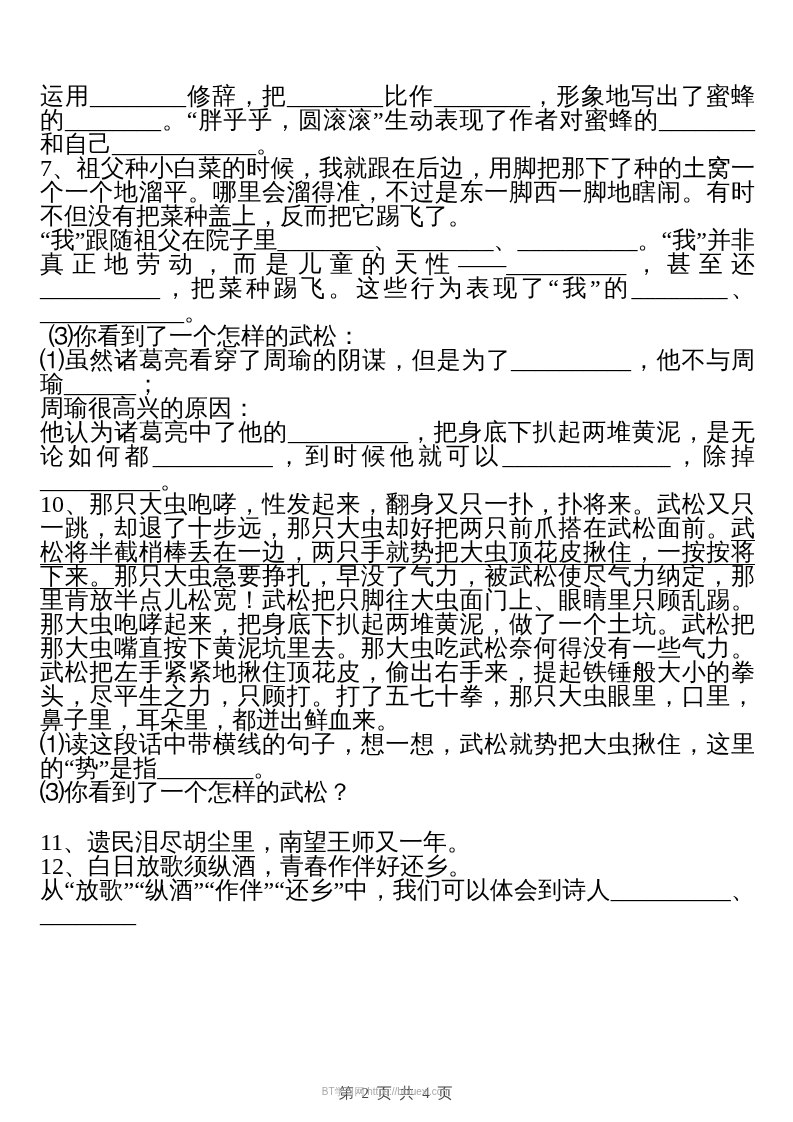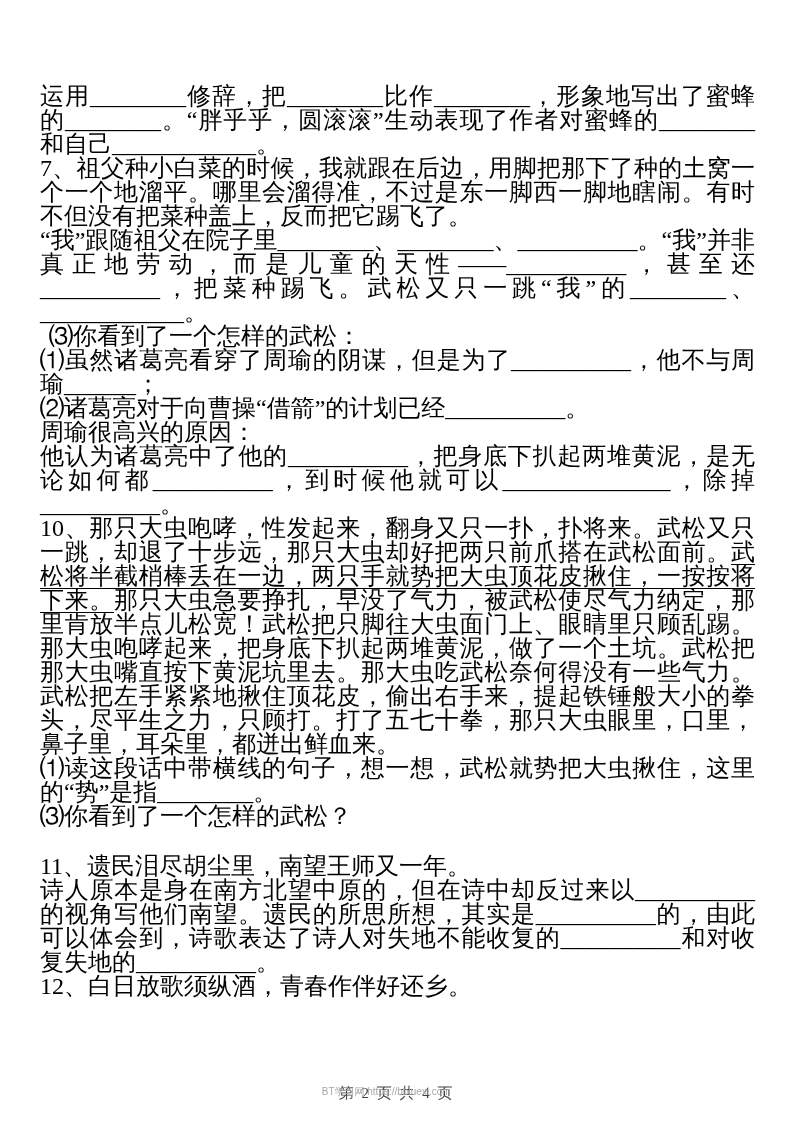--- a/index.html
+++ b/index.html
@@ -66,48 +66,47 @@
 </head>
 <body>
 
 <div class="page">
   <div class="content">
 
     <p>运用________修辞，把________比作________，形象地写出了蜜蜂的________。“胖乎乎，圆滚滚”生动表现了作者对蜜蜂的________和自己____________。</p>
 
     <p>7、祖父种小白菜的时候，我就跟在后边，用脚把那下了种的土窝一个一个地溜平。哪里会溜得准，不过是东一脚西一脚地瞎闹。有时不但没有把菜种盖上，反而把它踢飞了。</p>
 
-    <p>“我”跟随祖父在院子里________、________、__________。“我”并非真正地劳动，而是儿童的天性——__________，甚至还__________，把菜种踢飞。武松又只一跳“我”的________、____________。</p>
+    <p>“我”跟随祖父在院子里________、________、__________。“我”并非真正地劳动，而是儿童的天性——__________，甚至还__________，把菜种踢飞。这些行为表现了“我”的________、____________。</p>
 
 
     <p class="indent-half">⑶你看到了一个怎样的武松：</p>
 
     <p>⑴虽然诸葛亮看穿了周瑜的阴谋，但是为了__________，他不与周瑜______；</p>
 
-    <p>⑵诸葛亮对于向曹操“借箭”的计划已经__________。</p>
 
     <p>周瑜很高兴的原因：</p>
 
     <p>他认为诸葛亮中了他的__________，把身底下扒起两堆黄泥，是无论如何都__________，到时候他就可以______________，除掉__________。</p>
 
     <p><span>10、那只大虫咆哮，性发起来，翻身又只一扑，扑将来。武松又只一跳，却退了十步远，那只大虫却好把两只前爪搭在武松面前。</span><span class="underlined">武松将半截梢棒丢在一边，两只手就势把大虫顶花皮揪住，一按按将下来。</span><span>那只大虫急要挣扎，早没了气力，被武松使尽气力纳定，那里肯放半点儿松宽！武松把只脚往大虫面门上、眼睛里只顾乱踢。那大虫咆哮起来，把身底下扒起两堆黄泥，做了一个土坑。武松把那大虫嘴直按下黄泥坑里去。那大虫吃武松奈何得没有一些气力。武松把左手紧紧地揪住顶花皮，偷出右手来，提起铁锤般大小的拳头，尽平生之力，只顾打。打了五七十拳，那只大虫眼里，口里，鼻子里，耳朵里，都迸出鲜血来。</span></p>
 
     <p>⑴读这段话中带横线的句子，想一想，武松就势把大虫揪住，这里的“势”是指________。</p>
 
 
     <p>⑶你看到了一个怎样的武松？</p>
 
     <div class="v-gap"></div>
 
     <p>11、遗民泪尽胡尘里，南望王师又一年。</p>
 
-    <p>诗人原本是身在南方北望中原的，但在诗中却反过来以__________的视角写他们南望。遗民的所思所想，其实是__________的，由此可以体会到，诗歌表达了诗人对失地不能收复的__________和对收复失地的__________。</p>
 
     <p>12、白日放歌须纵酒，青春作伴好还乡。</p>
 
+    <p>从“放歌”“纵酒”“作伴”“还乡”中，我们可以体会到诗人__________、________</p>
 
   </div>
 
   <div class="footer">
     <span class="page-number">第 2 页 共 4 页</span>
     <span class="watermark">BT学习网 https://btxuexi.com</span>
   </div>
 </div>
 
 </body></html>

